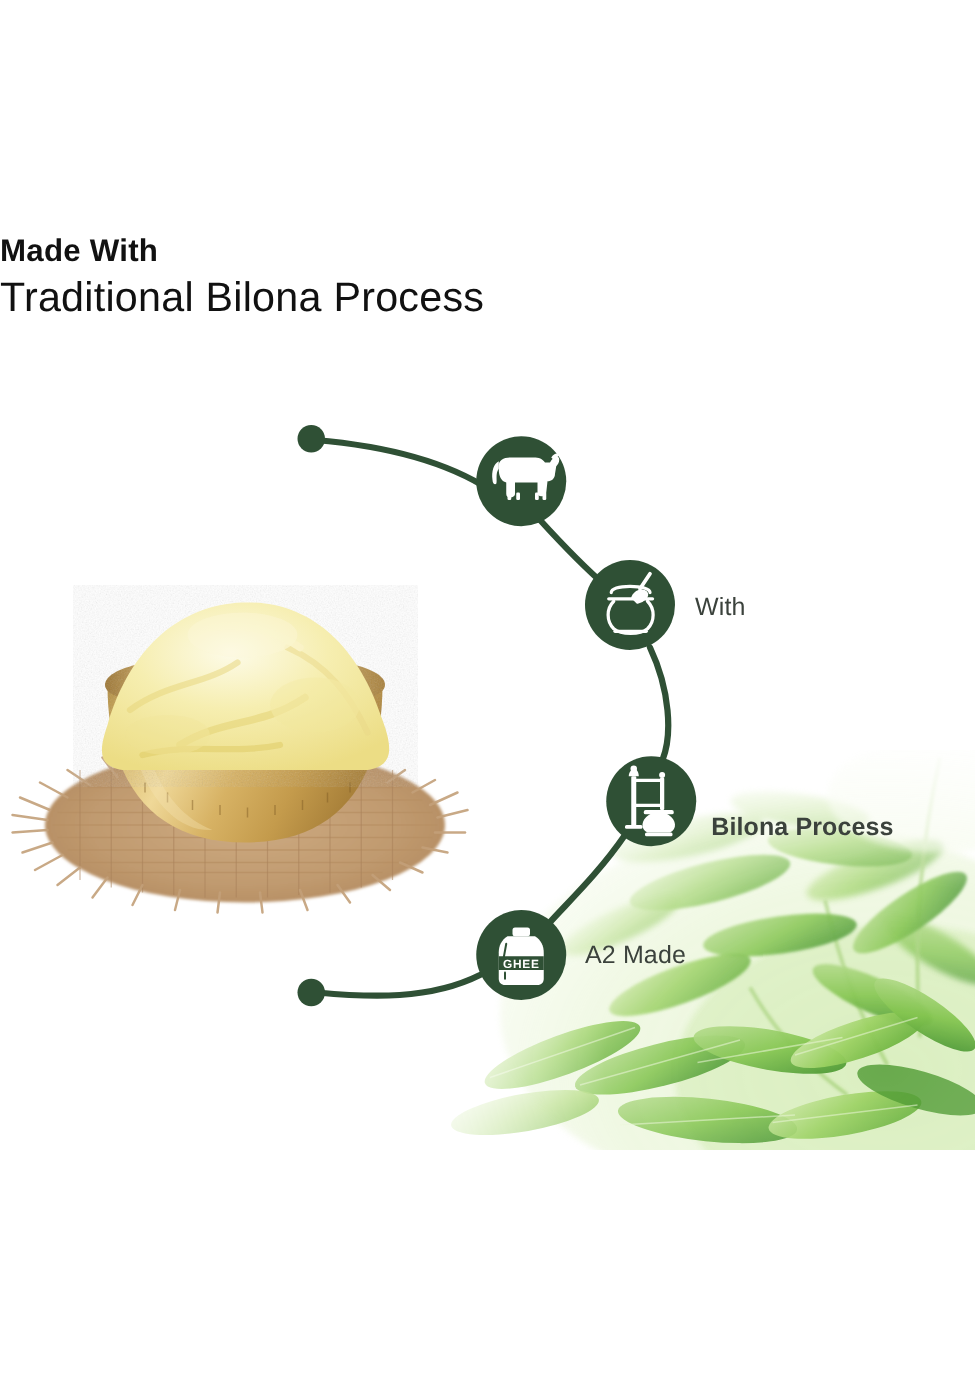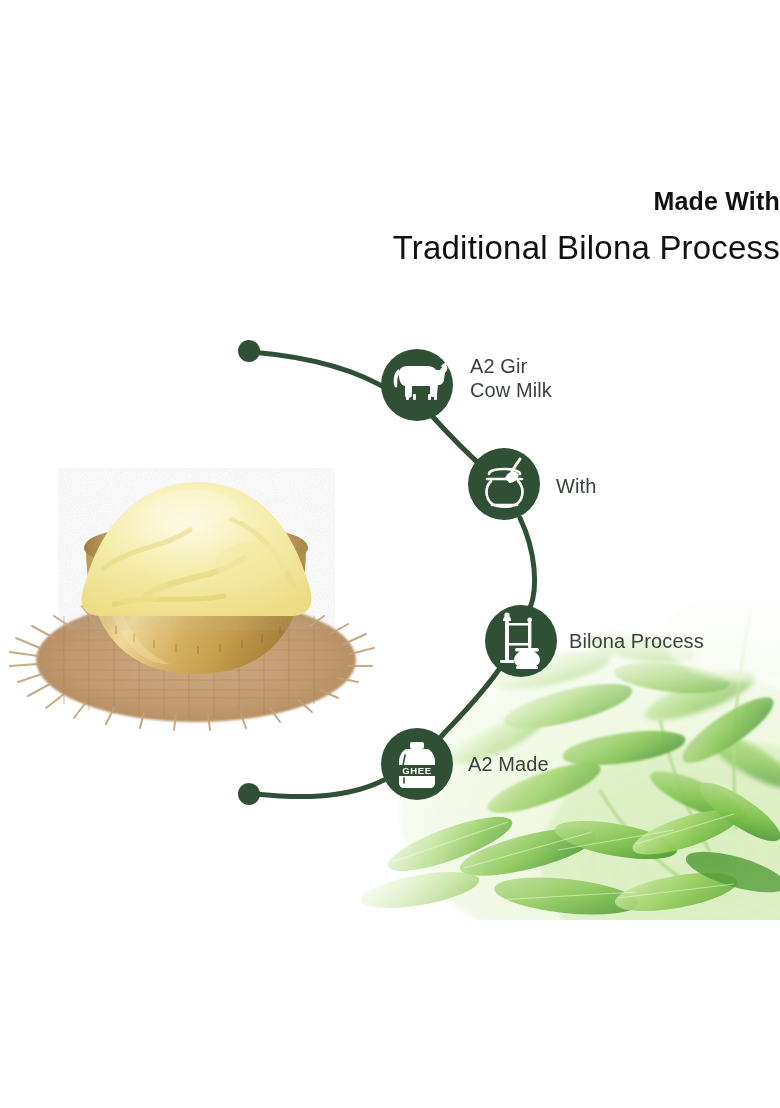--- a/index.html
+++ b/index.html
@@ -6,28 +6,28 @@
   body{
     width:780px;height:1108px;
     background:#ffffff;
     font-family:"Liberation Sans", sans-serif;
     overflow:hidden;
     position:relative;
   }
   .stage{position:relative;width:780px;height:1108px;background:#fff;overflow:hidden;}
 
   
-  .heading{position:absolute;left:0;top:186px;width:780px;text-align:right;}
+  .heading{position:absolute;left:0;top:186px;width:780px;text-align:left;}
   .heading .line1{
     font-size:25px;font-weight:bold;color:#111111;letter-spacing:.2px;
     line-height:30px;
   }
   .heading .line2{
     font-size:33px;font-weight:normal;color:#111111;letter-spacing:.2px;
-    line-height:40px;margin-top:12px;
+    line-height:40px;margin-top:2px;
   }
 
   
   .photo{position:absolute;left:-6px;top:398px;width:404px;height:340px;}
 
   
   .foliage{position:absolute;left:300px;top:600px;width:480px;height:320px;}
 
   
   .flow{position:absolute;left:0;top:0;width:780px;height:1108px;}
@@ -36,21 +36,21 @@
   .nlabel{
     position:absolute;
     color:#3b423c;
     font-size:20px;
     line-height:24px;
     white-space:pre;
     letter-spacing:.1px;
   }
   .nl-milk{left:470px;top:354px;}
   .nl-curd{left:556px;top:474px;}
-  .nl-bilona{left:569px;top:629px;}
+  .nl-bilona{left:569px;top:650px;font-weight:bold;}
   .nl-ghee{left:468px;top:752px;}
 </style>
 </head>
 <body>
 
 <div class="stage">
 
   <div class="heading">
     <div class="line1">Made With</div>
     <div class="line2">Traditional Bilona Process</div>
@@ -411,20 +411,18 @@
           <path d="M405 755 L403 766" stroke="#2f5035" stroke-width="1.6" stroke-linecap="round" fill="none"></path>
           <path d="M404 778 L404 783" stroke="#2f5035" stroke-width="1.6" stroke-linecap="round" fill="none"></path>
 
           <rect x="399" y="765" width="36" height="11" fill="#2f5035"></rect>
           <text x="417" y="774" font-family="'Liberation Sans', sans-serif" font-size="9.5" font-weight="bold" fill="#ffffff" text-anchor="middle" letter-spacing="0.6">GHEE</text>
         </g>
       </g>
     </svg>
 
     
-    <div class="nlabel nl-milk">A2 Gir
-Cow Milk</div>
     <div class="nlabel nl-curd">With</div>
     <div class="nlabel nl-bilona">Bilona Process</div>
     <div class="nlabel nl-ghee">A2 Made</div>
   </div>
 
 </div>
 
 </body></html>

